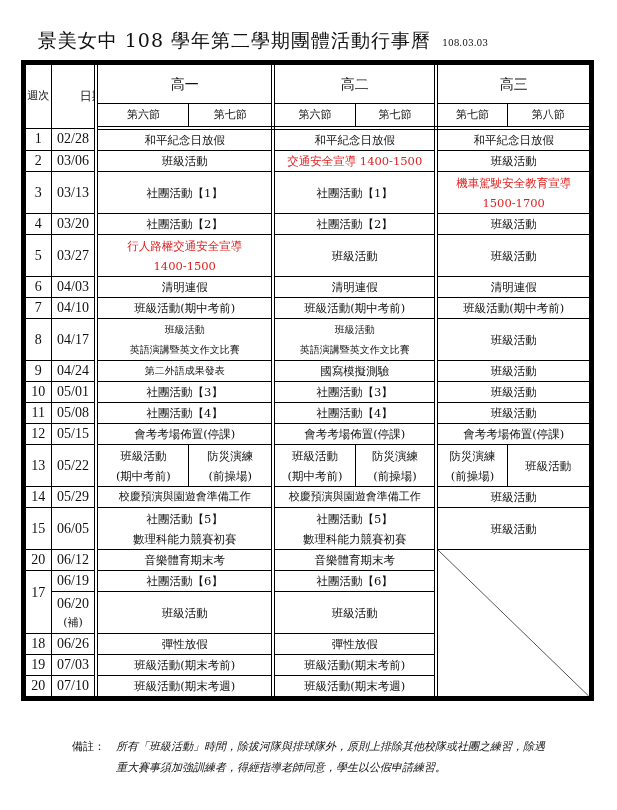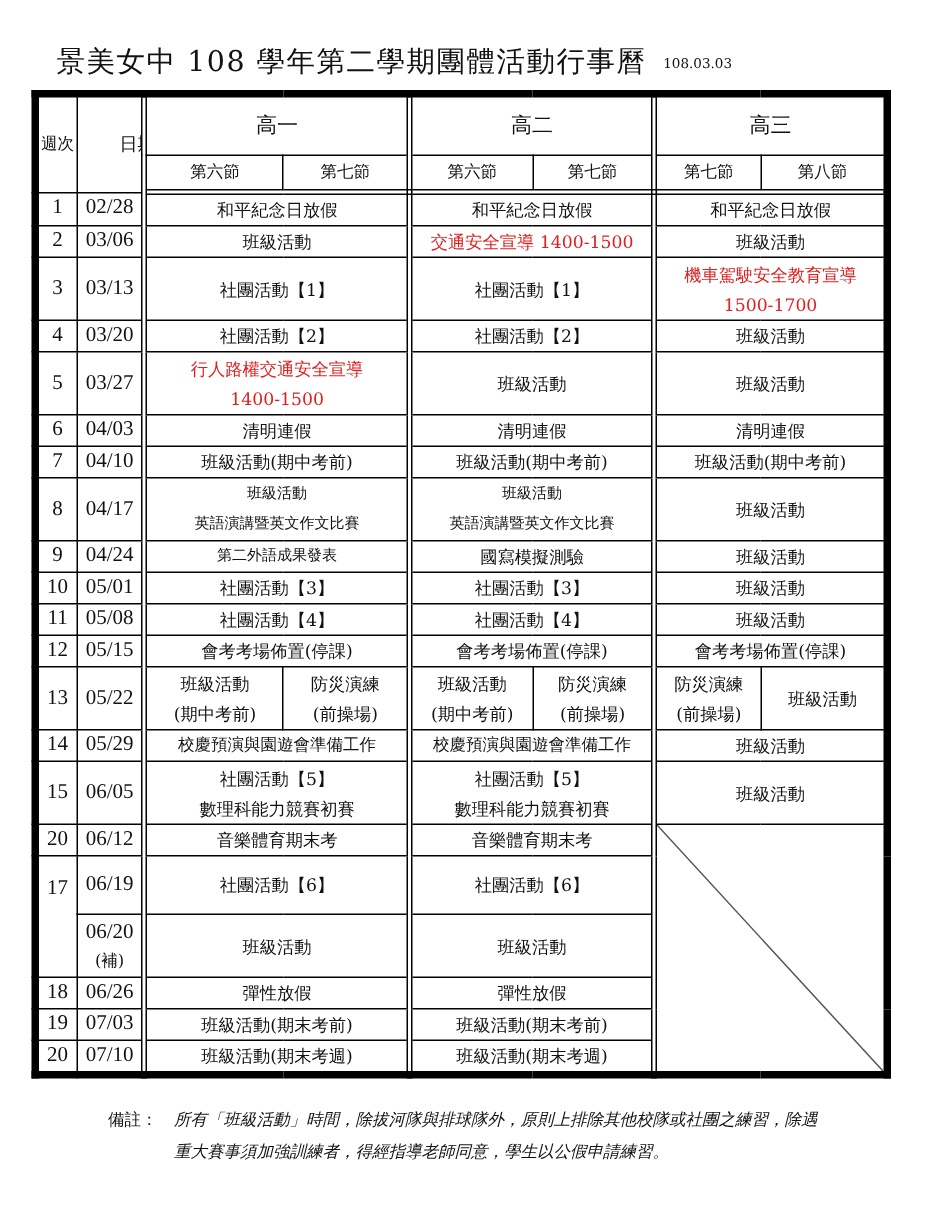--- a/index.html
+++ b/index.html
@@ -224,21 +224,21 @@
     <td class="date">06/12</td>
     <td colspan="2" class="sep">音樂體育期末考</td>
     <td colspan="2" class="sep">音樂體育期末考</td>
     <td colspan="2" rowspan="7" class="diag">
       <svg viewBox="0 0 100 100" preserveAspectRatio="none">
         <line x1="0" y1="0" x2="100" y2="100" stroke="#555" stroke-width="1" vector-effect="non-scaling-stroke"></line>
       </svg>
     </td>
   </tr>
 
-  <tr style="height:39px">
+  <tr style="height:21px">
     <td class="num" rowspan="2" style="vertical-align:top;padding-top:12px;">17</td>
     <td class="date">06/19</td>
     <td colspan="2" class="sep">社團活動【6】</td>
     <td colspan="2" class="sep">社團活動【6】</td>
   </tr>
 
   <tr style="height:42px">
     <td class="date">
       <div>06/20</div>
       <div class="tiny" style="font-family:'DejaVu Serif',serif;line-height:18px;">(補)</div>

